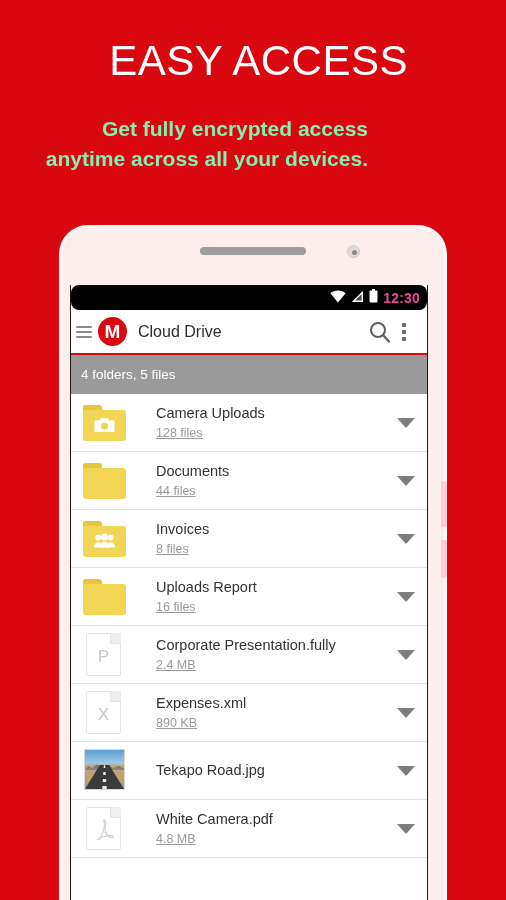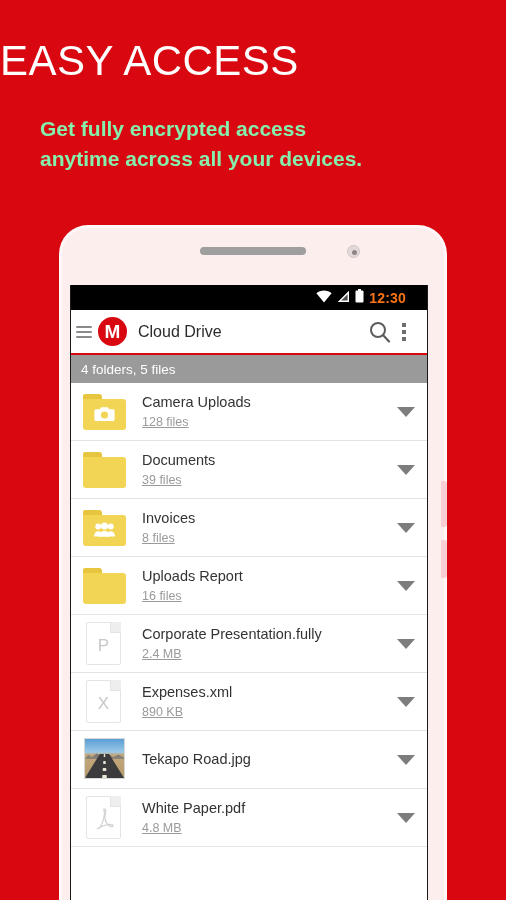--- a/index.html
+++ b/index.html
@@ -5,21 +5,21 @@
   * { margin:0; padding:0; box-sizing:border-box; }
   html,body { width:506px; height:900px; }
   body {
     font-family:"Liberation Sans", sans-serif;
     background:#d80710;
     overflow:hidden;
     position:relative;
   }
 
   
-  .promo { position:absolute; top:0; left:0; width:408px; text-align:left; color:#fff; }
+  .promo { position:absolute; top:0; left:0; width:408px; text-align:right; color:#fff; }
   .promo-title {
     font-size:42px; font-weight:400; letter-spacing:0.5px;
     margin-top:38px; line-height:1.1; color:#ffffff;
   }
   .promo-sub {
     font-size:21px; font-weight:700; line-height:1.42;
     margin-top:30px; padding:0 40px; color:#86efac;
   }
 
   
@@ -50,23 +50,23 @@
   
   .screen {
     position:absolute; left:8px; top:57px;
     width:358px; height:623px;
     background:#fff; overflow:hidden;
     border-left:1px solid #1a1a1a;
     border-right:1px solid #1a1a1a;
   }
 
   .statusbar {
-    height:25px; background:#000; color:#f97316;
+    height:25px; background:#000; color:#ec4899;
     display:flex; align-items:center; justify-content:flex-end;
-    padding-right:21px; gap:5px;
+    padding-right:7px; gap:5px;border-radius:8px;
   }
   .sb-time { font-size:14px; font-weight:700; letter-spacing:0.2px; }
 
   .appbar {
     height:45px; background:#fff; display:flex; align-items:center;
     padding:0 12px 0 5px; border-bottom:2px solid #d80710;
   }
   .hamburger { width:16px; display:flex; flex-direction:column; gap:3px; flex:none; }
   .hamburger i { display:block; height:2px; background:#8a8a8a; border-radius:1px; }
   .mlogo {
@@ -76,32 +76,32 @@
     margin-left:6px; line-height:1;
   }
   .apptitle { font-size:16px; color:#2b2b2b; margin-left:11px; flex:1; }
   .icon-btn { flex:none; display:flex; align-items:center; justify-content:center; }
   .search-ic { width:26px; height:26px; }
   .kebab { width:22px; height:24px; display:flex; flex-direction:column;
            align-items:center; justify-content:center; gap:3px; }
   .kebab i { width:4px; height:4px; background:#6e6e6e; }
 
   .subhead {
-    height:28px; background:#9a9a9a; color:#fff;
+    height:39px; background:#9a9a9a; color:#fff;
     display:flex; align-items:center; padding-left:10px; font-size:13.5px;
   }
 
   
   .list { background:#fff; }
   .row {
     height:58px; display:flex; align-items:center;
     border-bottom:1px solid #e3e3e3; padding:0 8px 0 12px;
   }
   .row-ic { width:43px; height:43px; flex:none; position:relative; }
-  .row-txt { flex:1; margin-left:16px; min-width:0; }
+  .row-txt { flex:1; margin-left:30px; min-width:0; }
   .row-name { font-size:14.5px; color:#333; line-height:1.25; white-space:nowrap; }
   .row-meta { font-size:12.5px; color:#9a9a9a; margin-top:3px; line-height:1.2;text-decoration:underline; }
   .caret { flex:none; width:26px; height:26px; display:flex; align-items:center; justify-content:center; }
   .caret span {
     width:0;height:0;border-left:9px solid transparent;border-right:9px solid transparent;
     border-top:10px solid #7d7d7d;
   }
 
   
   .folder { width:43px; height:36px; position:relative; margin-top:4px; }
@@ -238,21 +238,21 @@
 
       <div class="row">
         <div class="row-ic">
           <div class="folder">
               <div class="tab"></div>
               <div class="body"></div>
             </div>
         </div>
         <div class="row-txt">
           <div class="row-name">Documents</div>
-          <div class="row-meta">39 files</div>
+          <div class="row-meta">44 files</div>
         </div>
         <div class="caret">
             <span></span>
           </div>
       </div>
 
       <div class="row">
         <div class="row-ic">
           <div class="folder">
               <div class="tab"></div>
@@ -343,21 +343,21 @@
       <div class="row">
         <div class="row-ic">
           <div class="doc">
               <div class="fold"></div>
             <svg width="23" height="21" viewBox="0 0 23 21">
               <path d="M11.6 1.2c1.1 0 1.3 1.6 1.1 3-.3 2.1-1.2 4.6-.5 7.3.5 2.1 2.3 5.4 4.6 6.6 1.4.7 3.4.6 3.4-.4 0-1.2-2.4-1.4-5-1-3.4.5-7.6 2-10 3.5-1.4.9-2.6 2-2.1 2.6.5.6 1.9-.4 3-1.9 2-2.7 4.2-8.1 5-12.4.4-2.1.6-5.6-.5-7.3z" fill="none" stroke="#d4d4d4" stroke-width="1.3" stroke-linejoin="round"></path>
             </svg>
           </div>
         </div>
         <div class="row-txt">
-          <div class="row-name">White Paper.pdf</div>
+          <div class="row-name">White Camera.pdf</div>
           <div class="row-meta">4.8 MB</div>
         </div>
         <div class="caret">
             <span></span>
           </div>
       </div>
 
     </div>
   </div>
 

